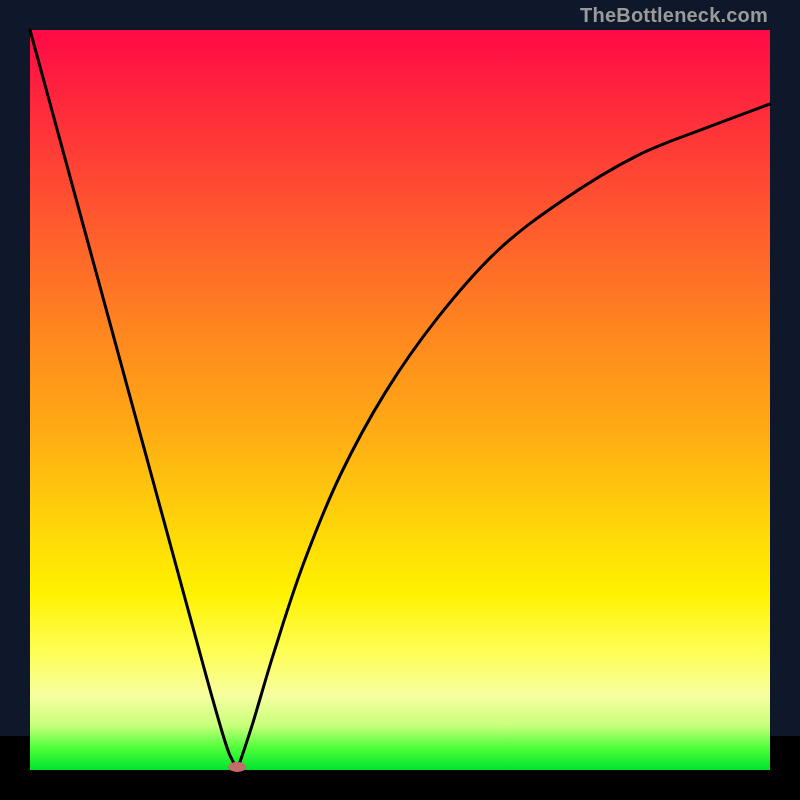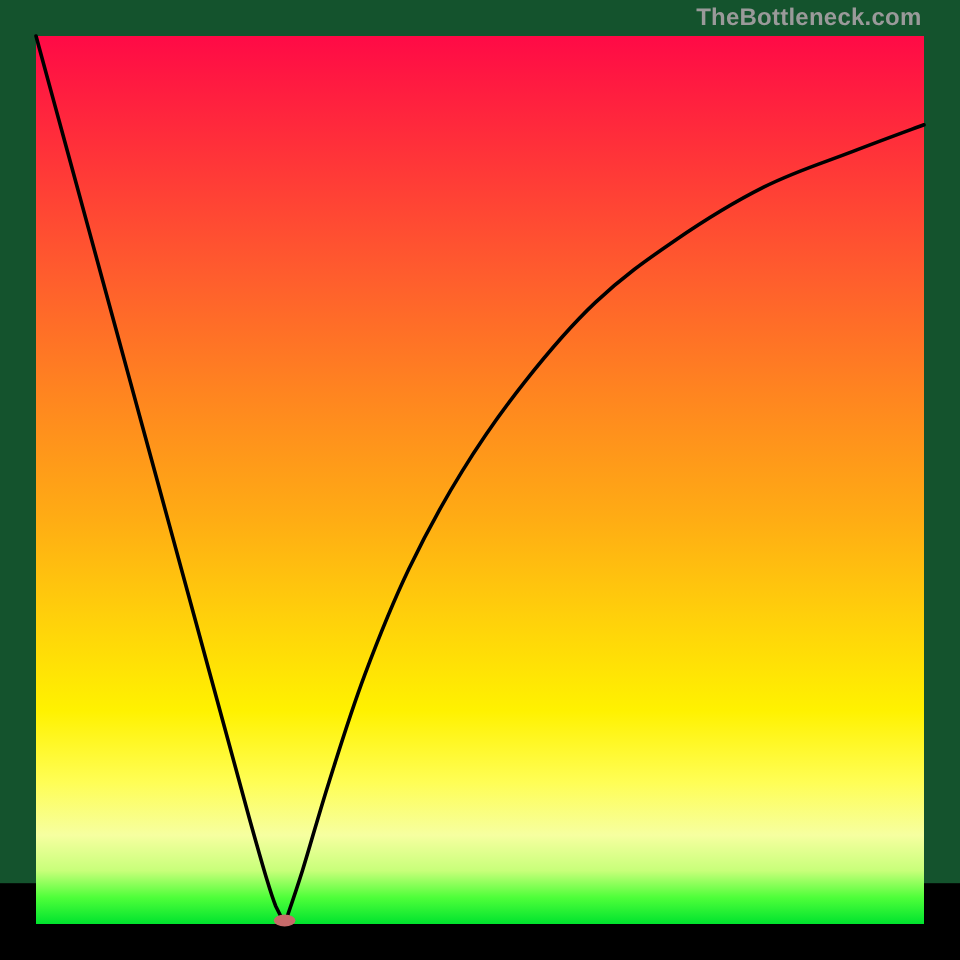--- a/index.html
+++ b/index.html
@@ -8,21 +8,21 @@
     width: 800px;
     height: 800px;
     background: #000;
     overflow: hidden;
     font-family: Arial, Helvetica, sans-serif;
   }
   .frame {
     position: relative;
     width: 800px;
     height: 736px;
-    background: #14532d;
+    background: #0f172a;
   }
   .plot-area {
     position: absolute;
     left: 30px;
     top: 30px;
     width: 740px;
     height: 740px;
     
     background: linear-gradient(
       to bottom,

